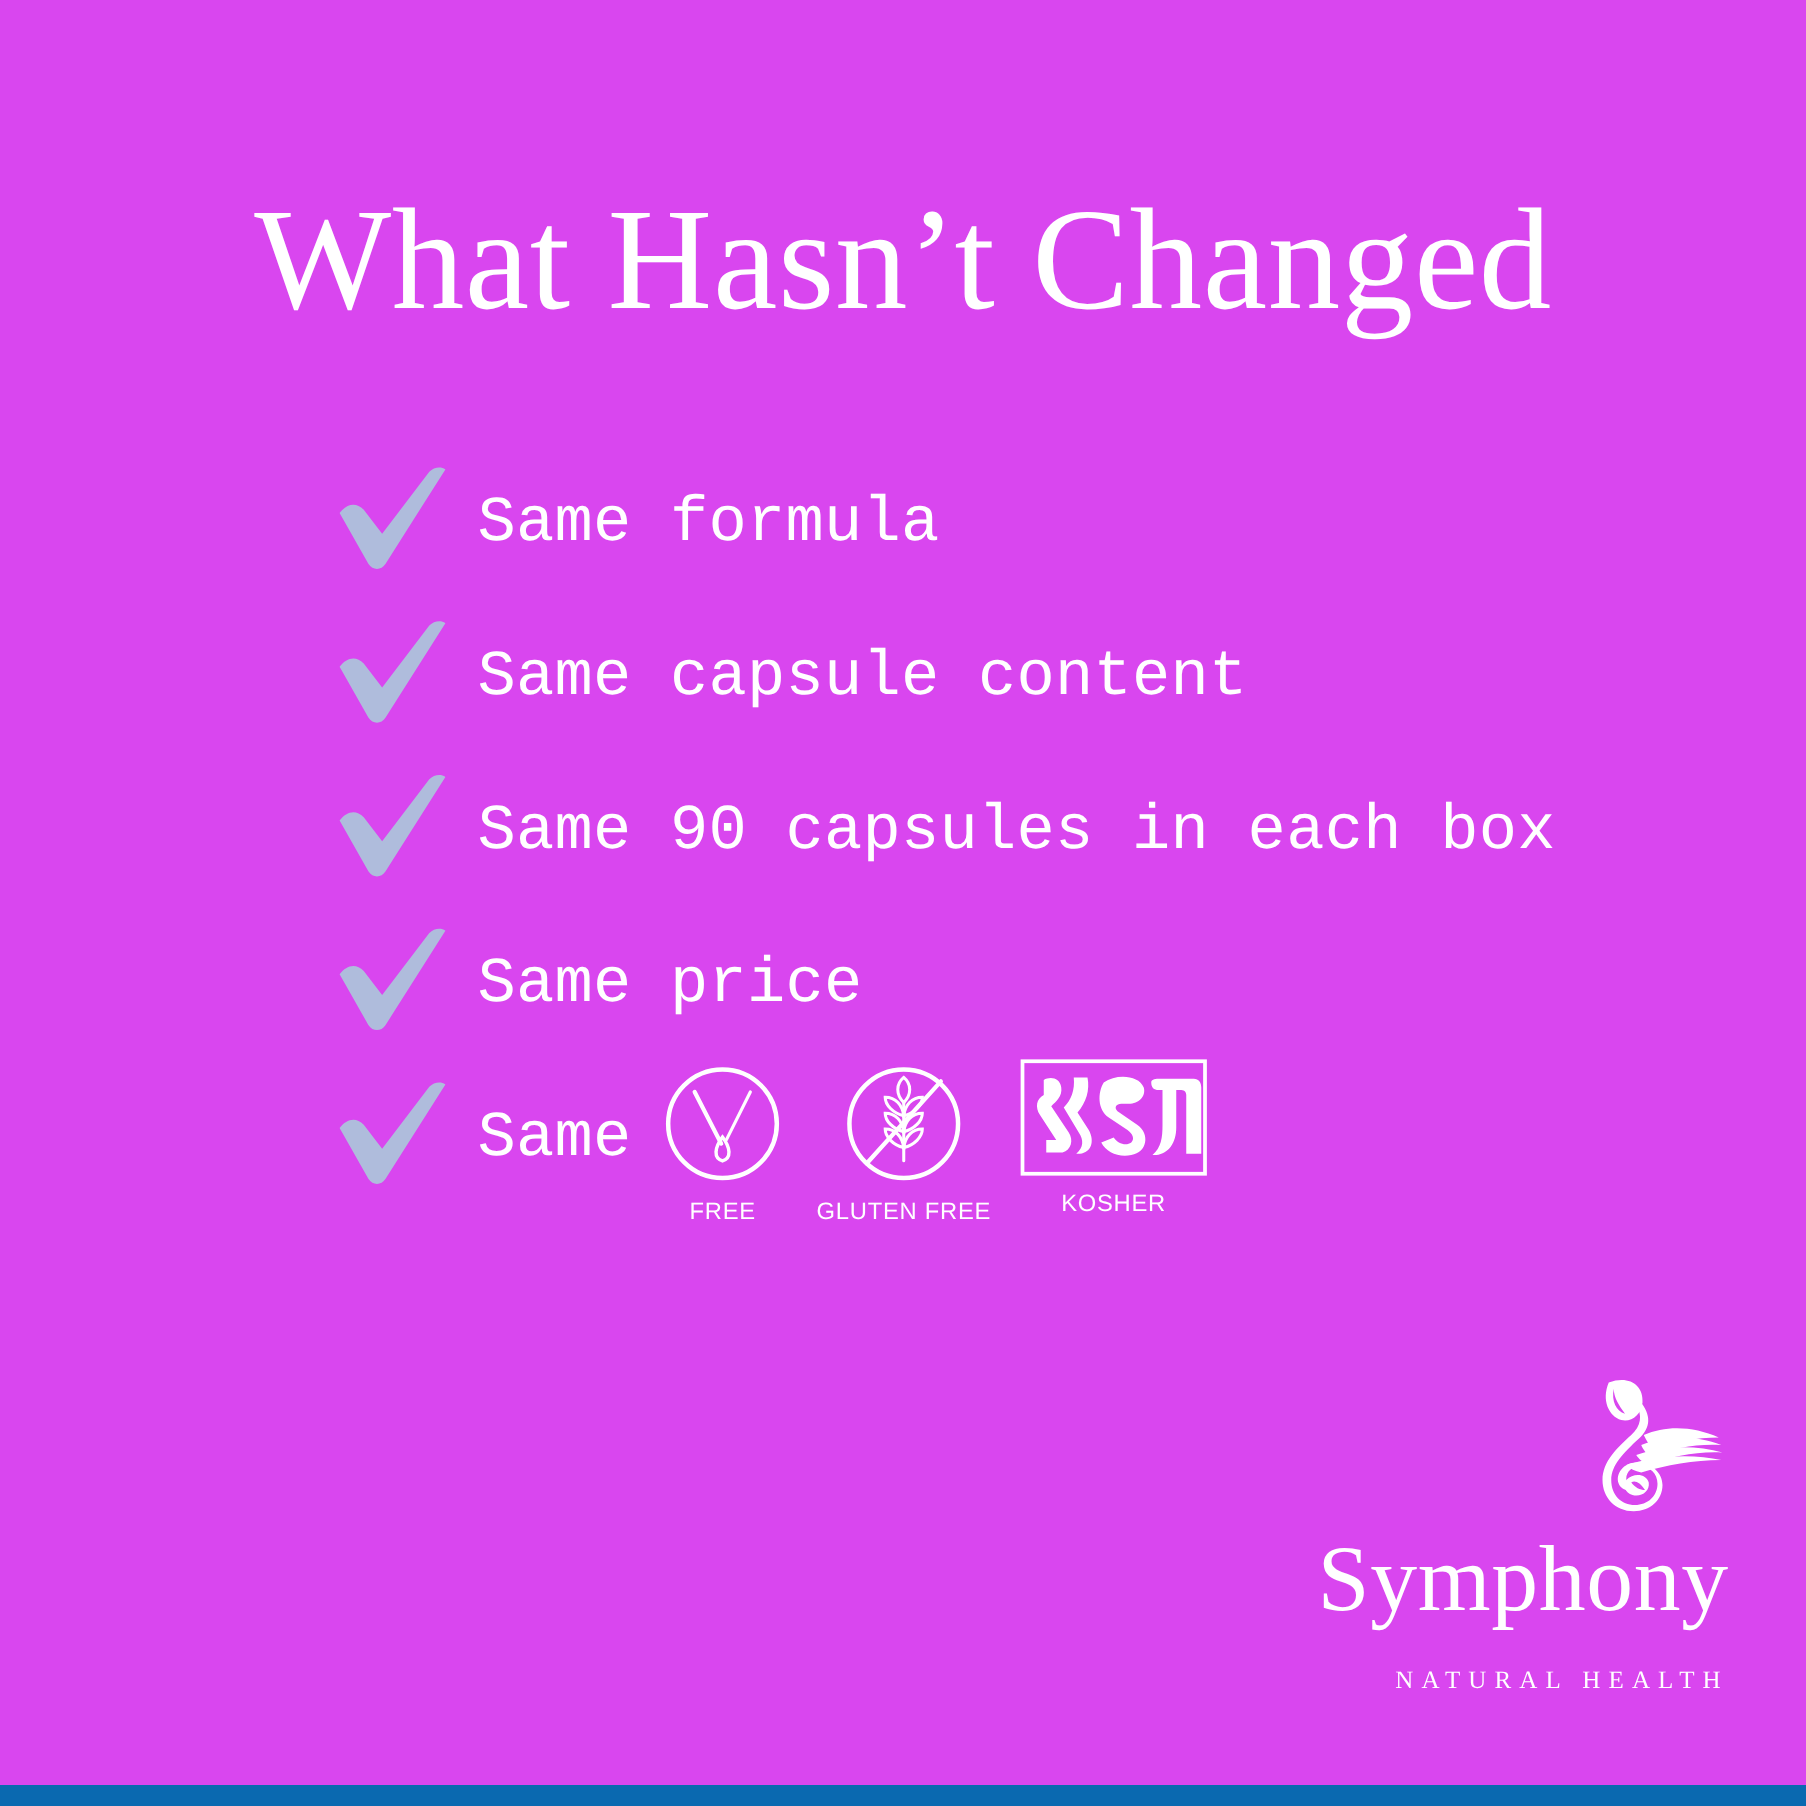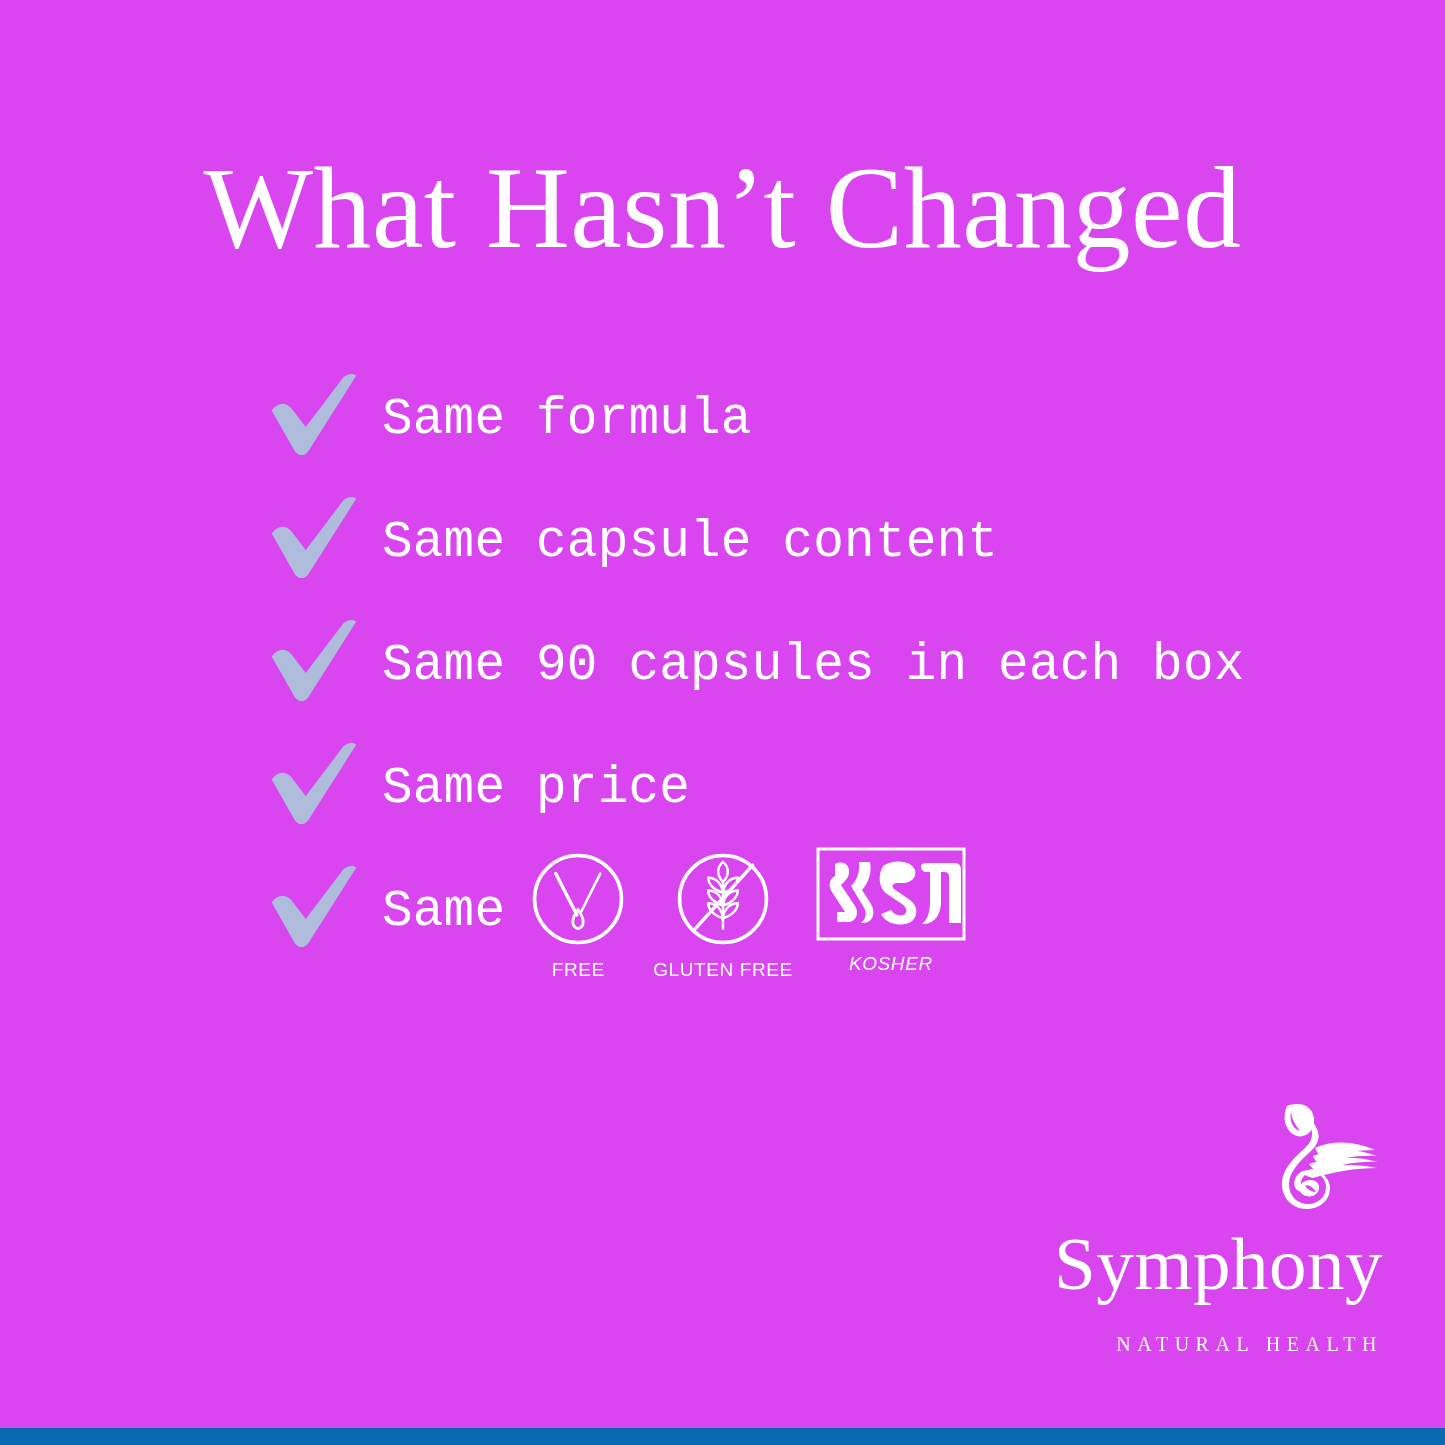--- a/index.html
+++ b/index.html
@@ -70,21 +70,21 @@
     align-items: flex-start;
     margin-left: 20px;
     margin-top: 4px;
   }
   .badge {
     display: flex;
     flex-direction: column;
     align-items: center;
     margin-right: 22px;
   }
-  .badge:last-child { margin-right: 0; font-style: italic; }
+  .badge:last-child { margin-right: 0; }
   .badge-mark {
     display: block;
   }
   .badge-label {
     color: #ffffff;
     font-size: 19px;
     letter-spacing: 0.6px;
     margin-top: 7px;
     white-space: nowrap;
   }

